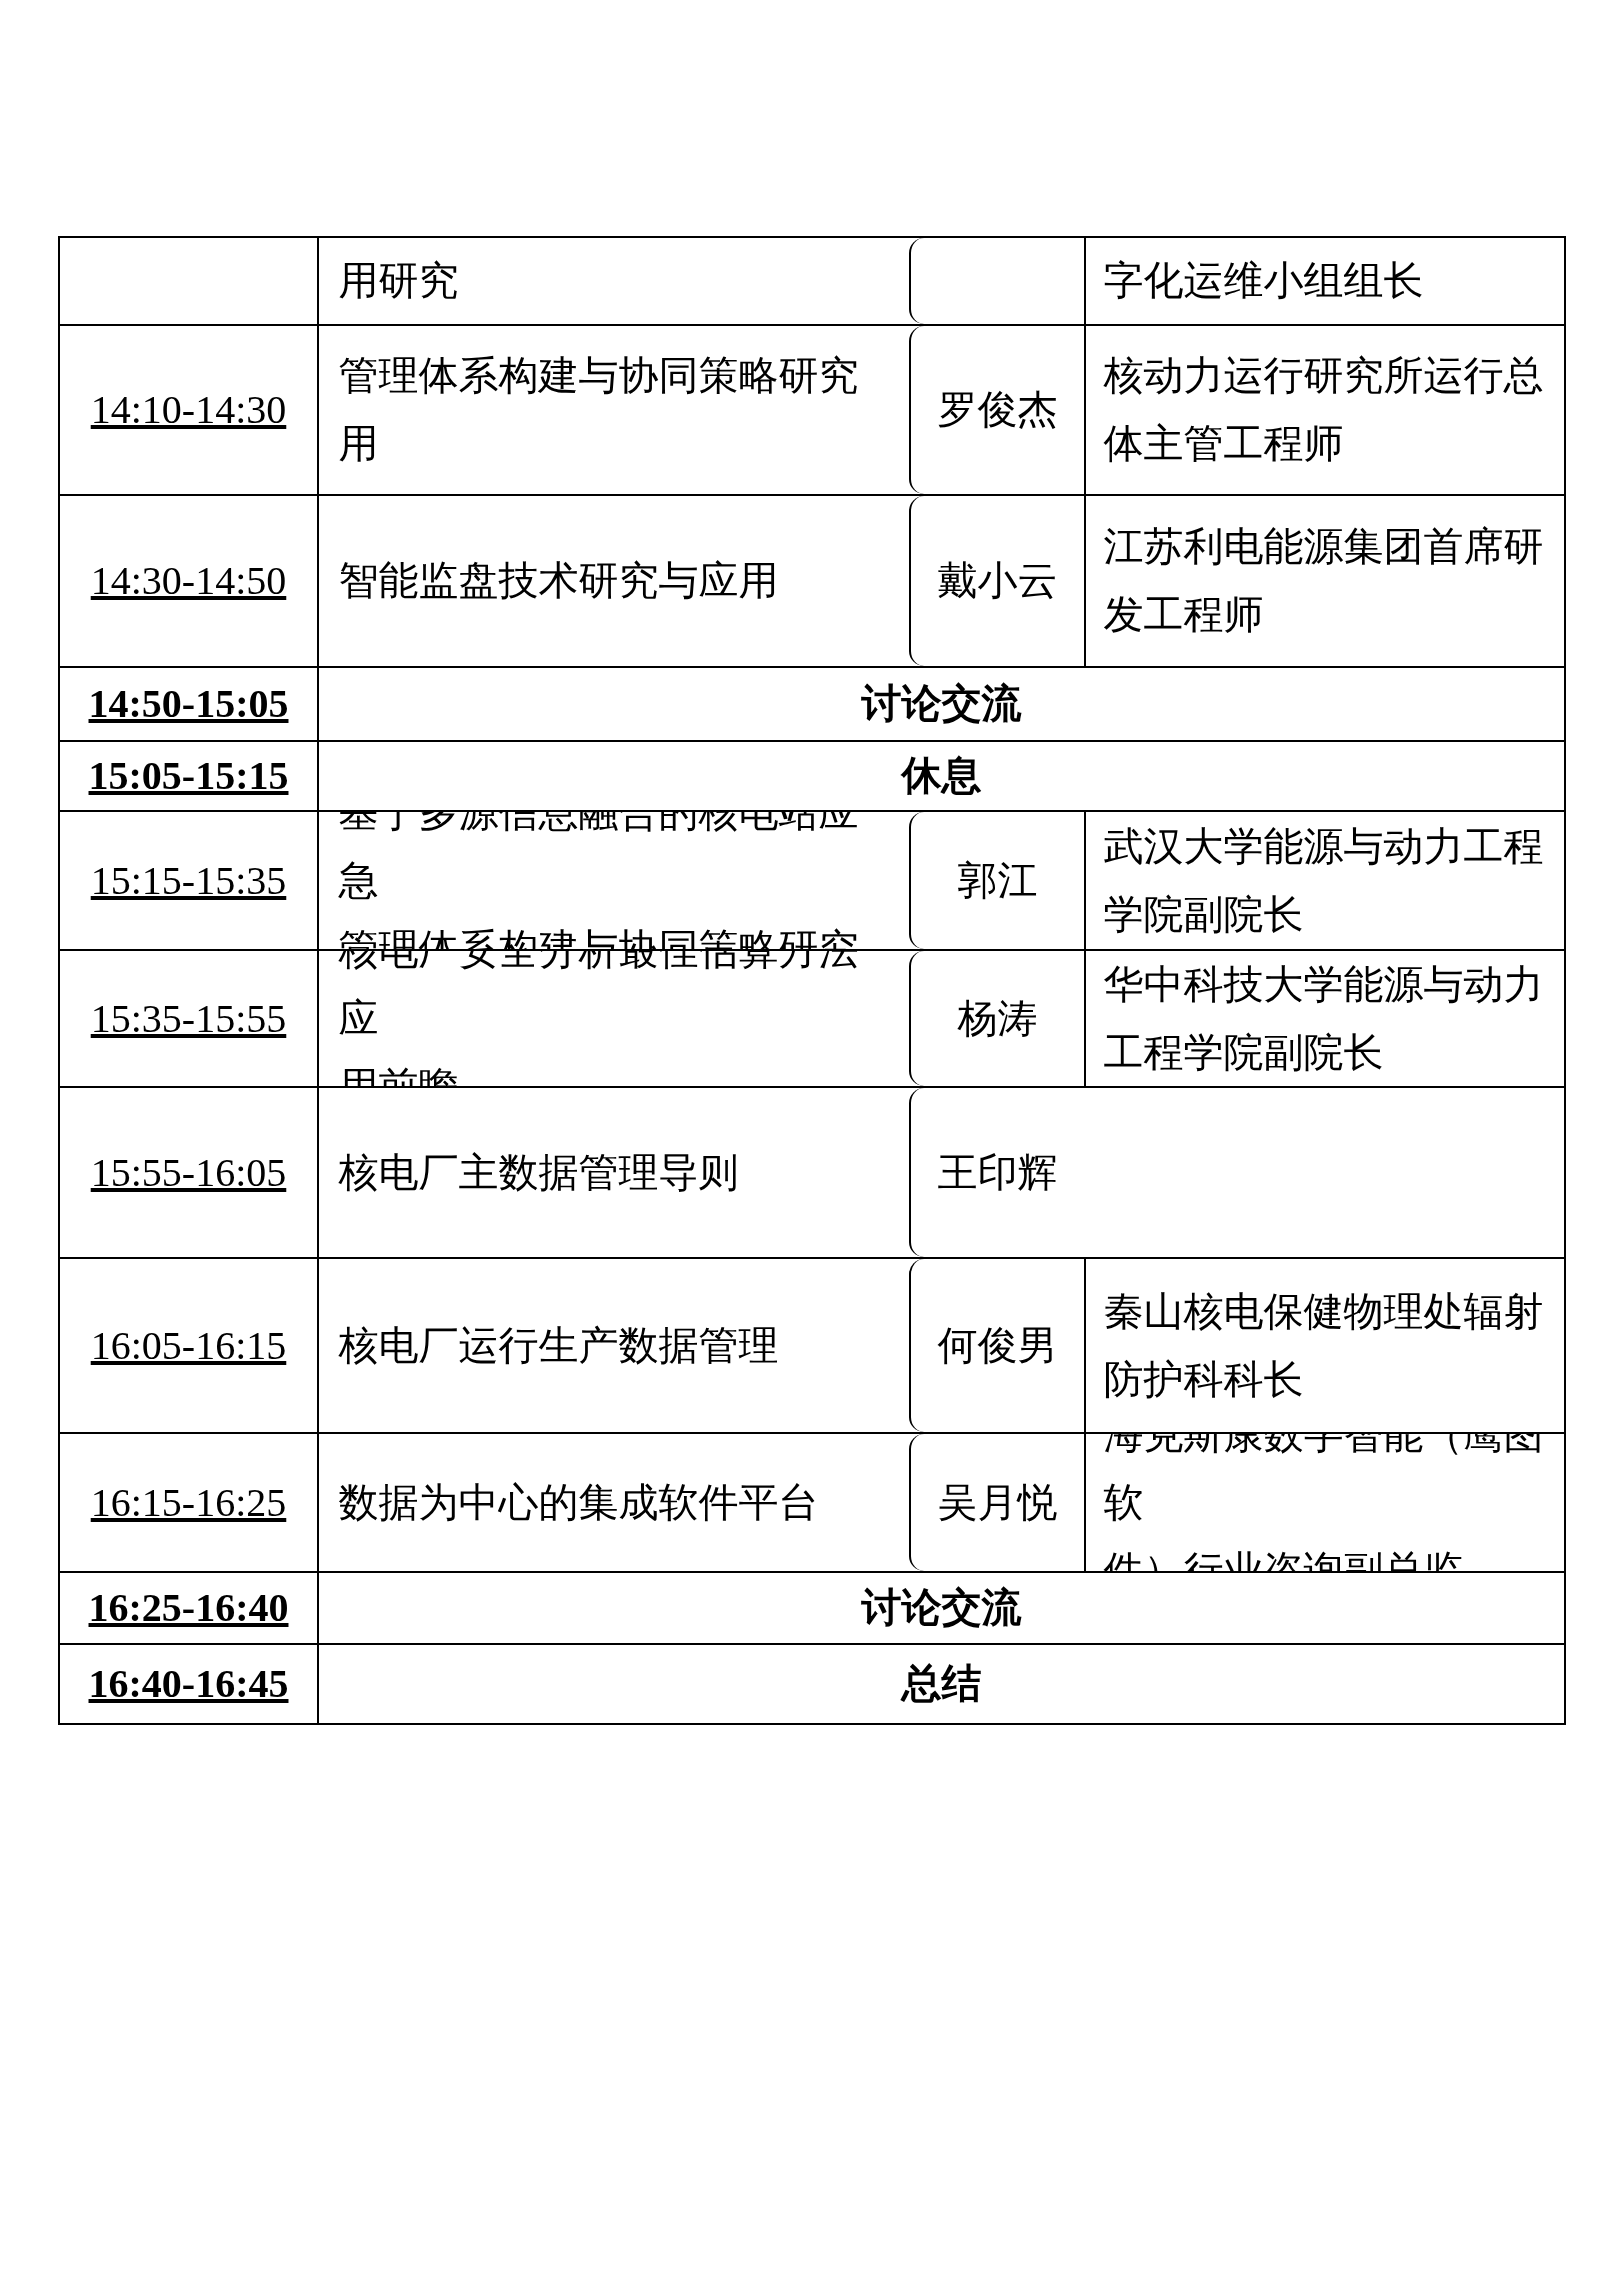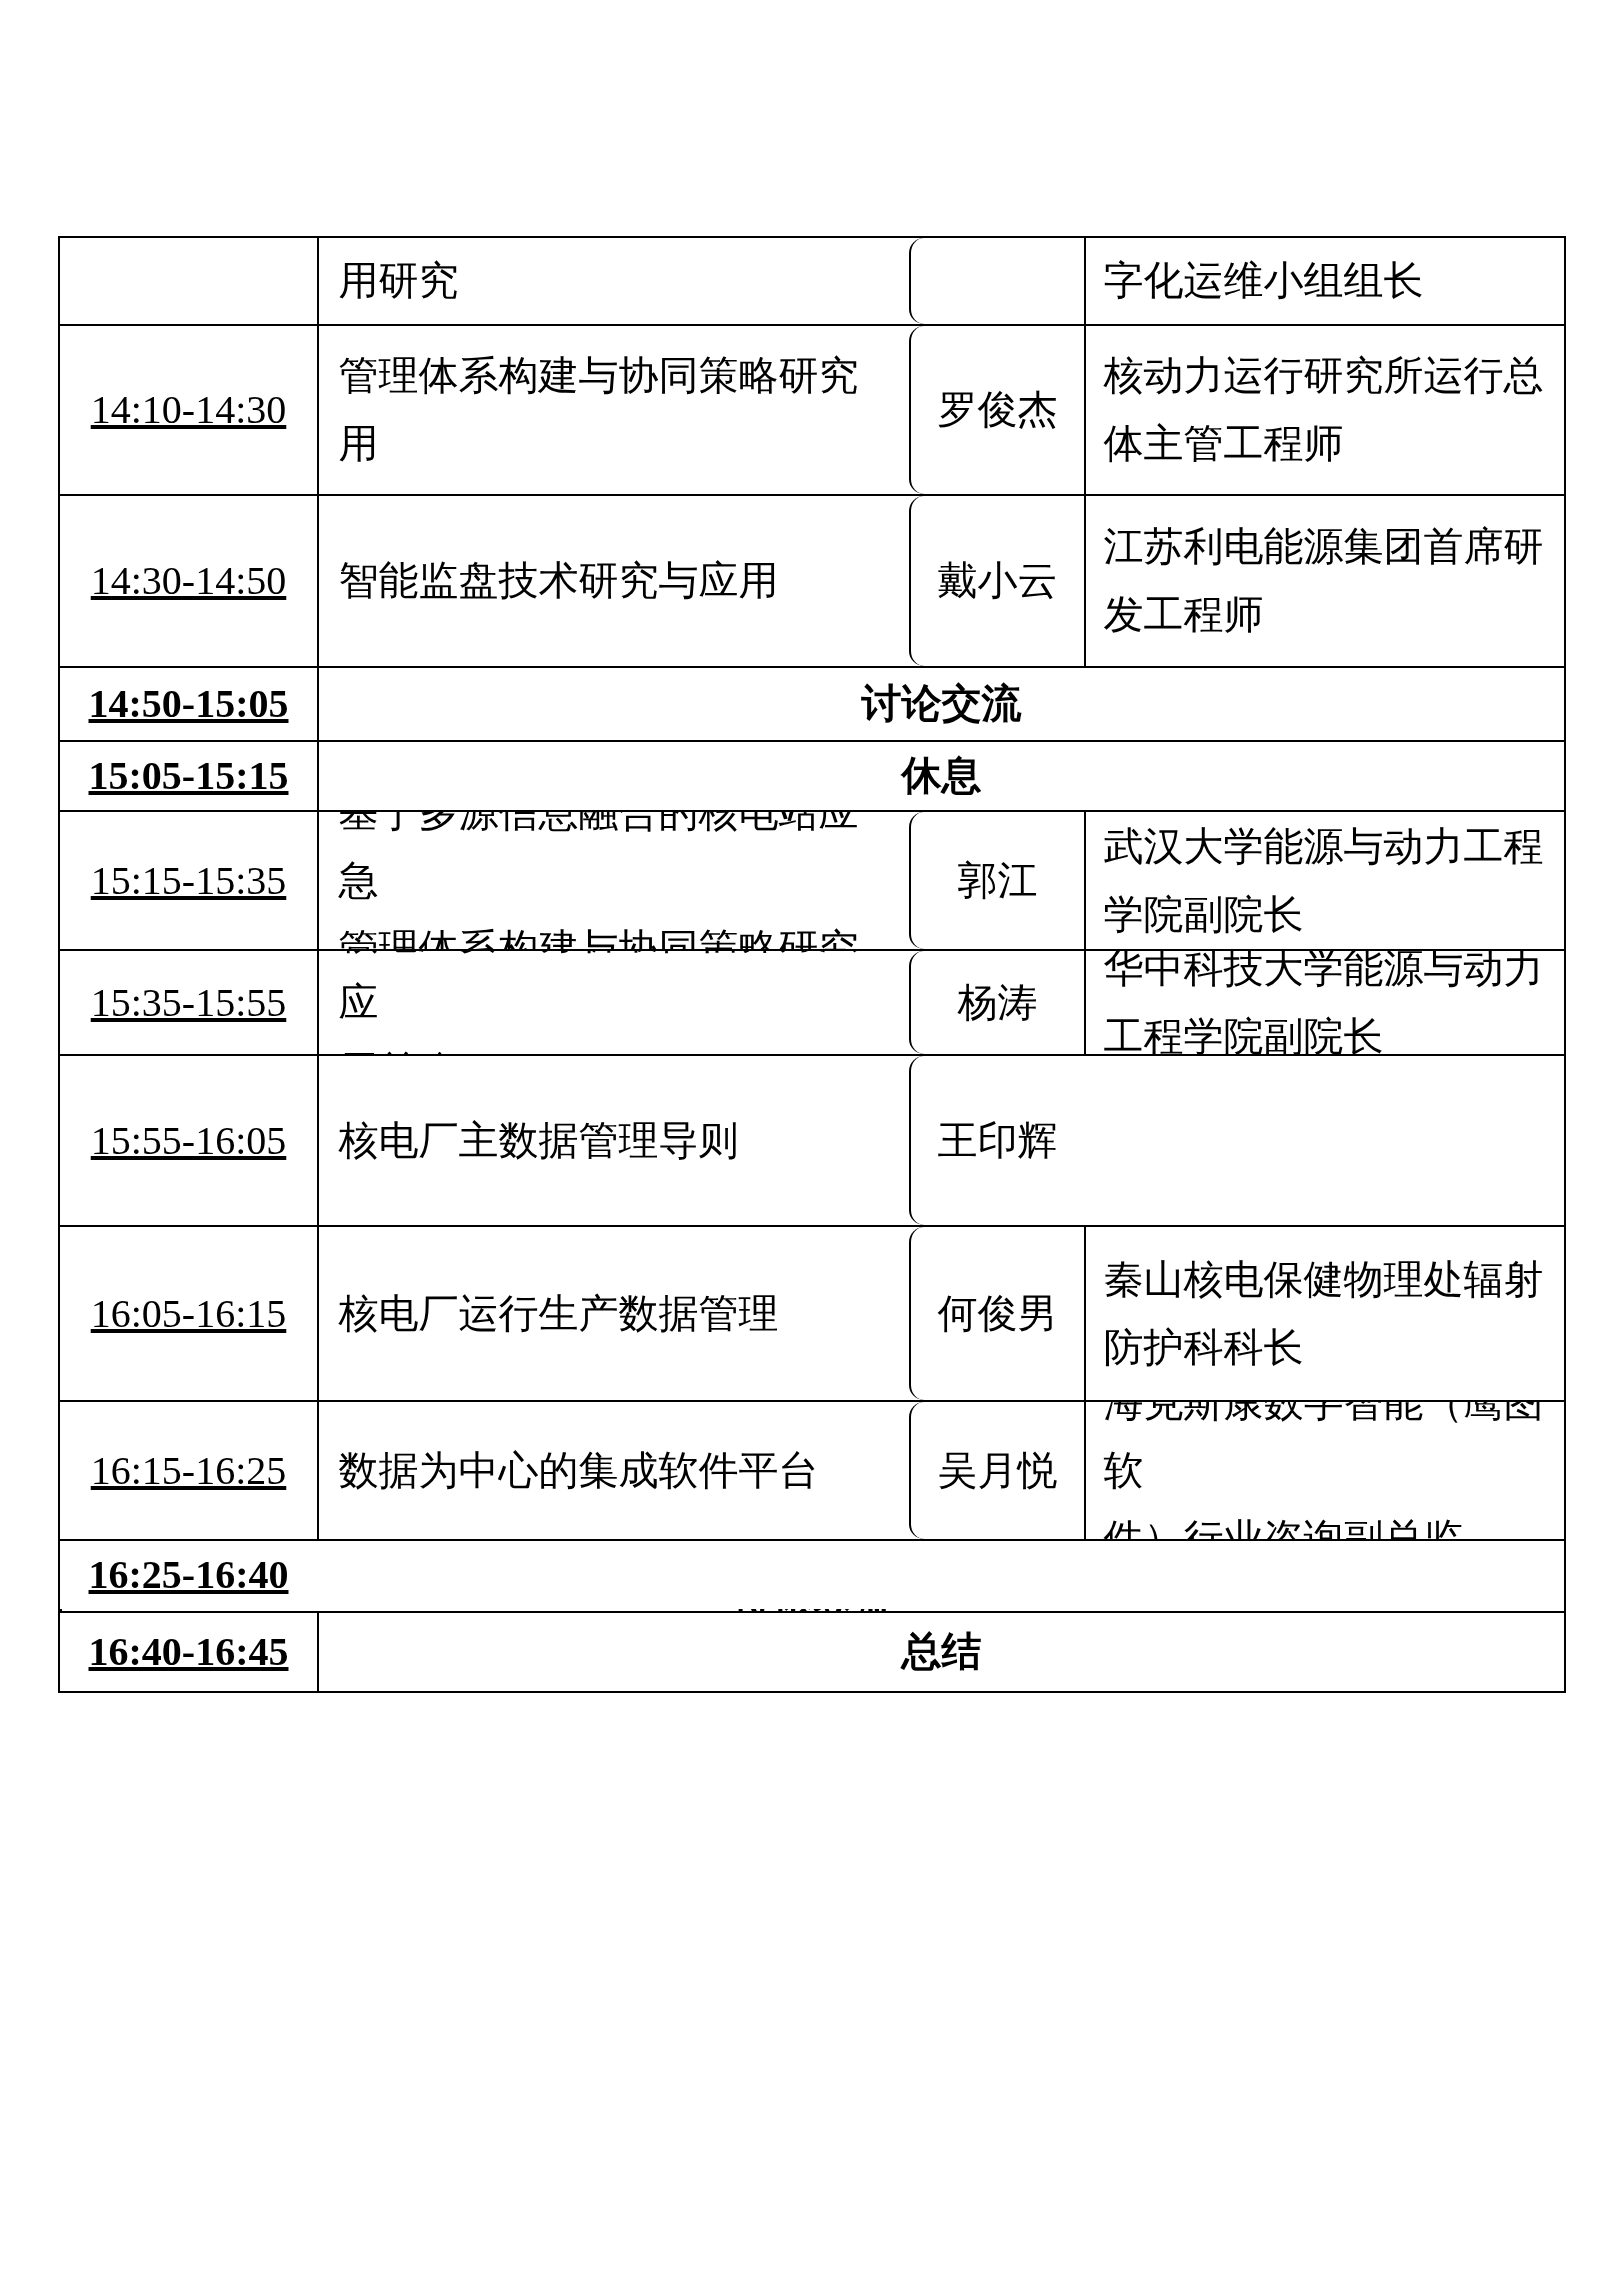--- a/index.html
+++ b/index.html
@@ -119,21 +119,21 @@
         <div class="cell c-merged">休息</div>
       </div>
       <div class="row" style="height: 139px;">
         <div class="cell c0 c-time">15:15-15:35</div>
         <div class="cell c-topic">基于多源信息融合的核电站应急
 管理体系构建与协同策略研究</div>
         <div class="cell c-speaker">郭江</div>
         <div class="cell c-affil">武汉大学能源与动力工程
 学院副院长</div>
       </div>
-      <div class="row" style="height: 105px;">
+      <div class="row" style="height: 137px;">
         <div class="cell c0 c-time">15:35-15:55</div>
         <div class="cell c-topic">核电厂安全分析最佳估算方法应
 用前瞻</div>
         <div class="cell c-speaker">杨涛</div>
         <div class="cell c-affil">华中科技大学能源与动力
 工程学院副院长</div>
       </div>
       <div class="row" style="height: 171px;">
         <div class="cell c0 c-time">15:55-16:05</div>
         <div class="cell c-topic">核电厂主数据管理导则</div>
@@ -146,21 +146,21 @@
         <div class="cell c-affil">秦山核电保健物理处辐射
 防护科科长</div>
       </div>
       <div class="row" style="height: 139px;">
         <div class="cell c0 c-time">16:15-16:25</div>
         <div class="cell c-topic">数据为中心的集成软件平台</div>
         <div class="cell c-speaker">吴月悦</div>
         <div class="cell c-affil">海克斯康数字智能（鹰图软
 件）行业咨询副总监</div>
       </div>
-      <div class="row session" style="height: 72px; flex-direction: column;">
+      <div class="row session" style="height: 72px;">
         <div class="cell c0 c-time">16:25-16:40</div>
         <div class="cell c-merged">讨论交流</div>
       </div>
       <div class="row session" style="height: 80px;">
         <div class="cell c0 c-time">16:40-16:45</div>
         <div class="cell c-merged">总结</div>
       </div>
     </div>
 </div>
 

